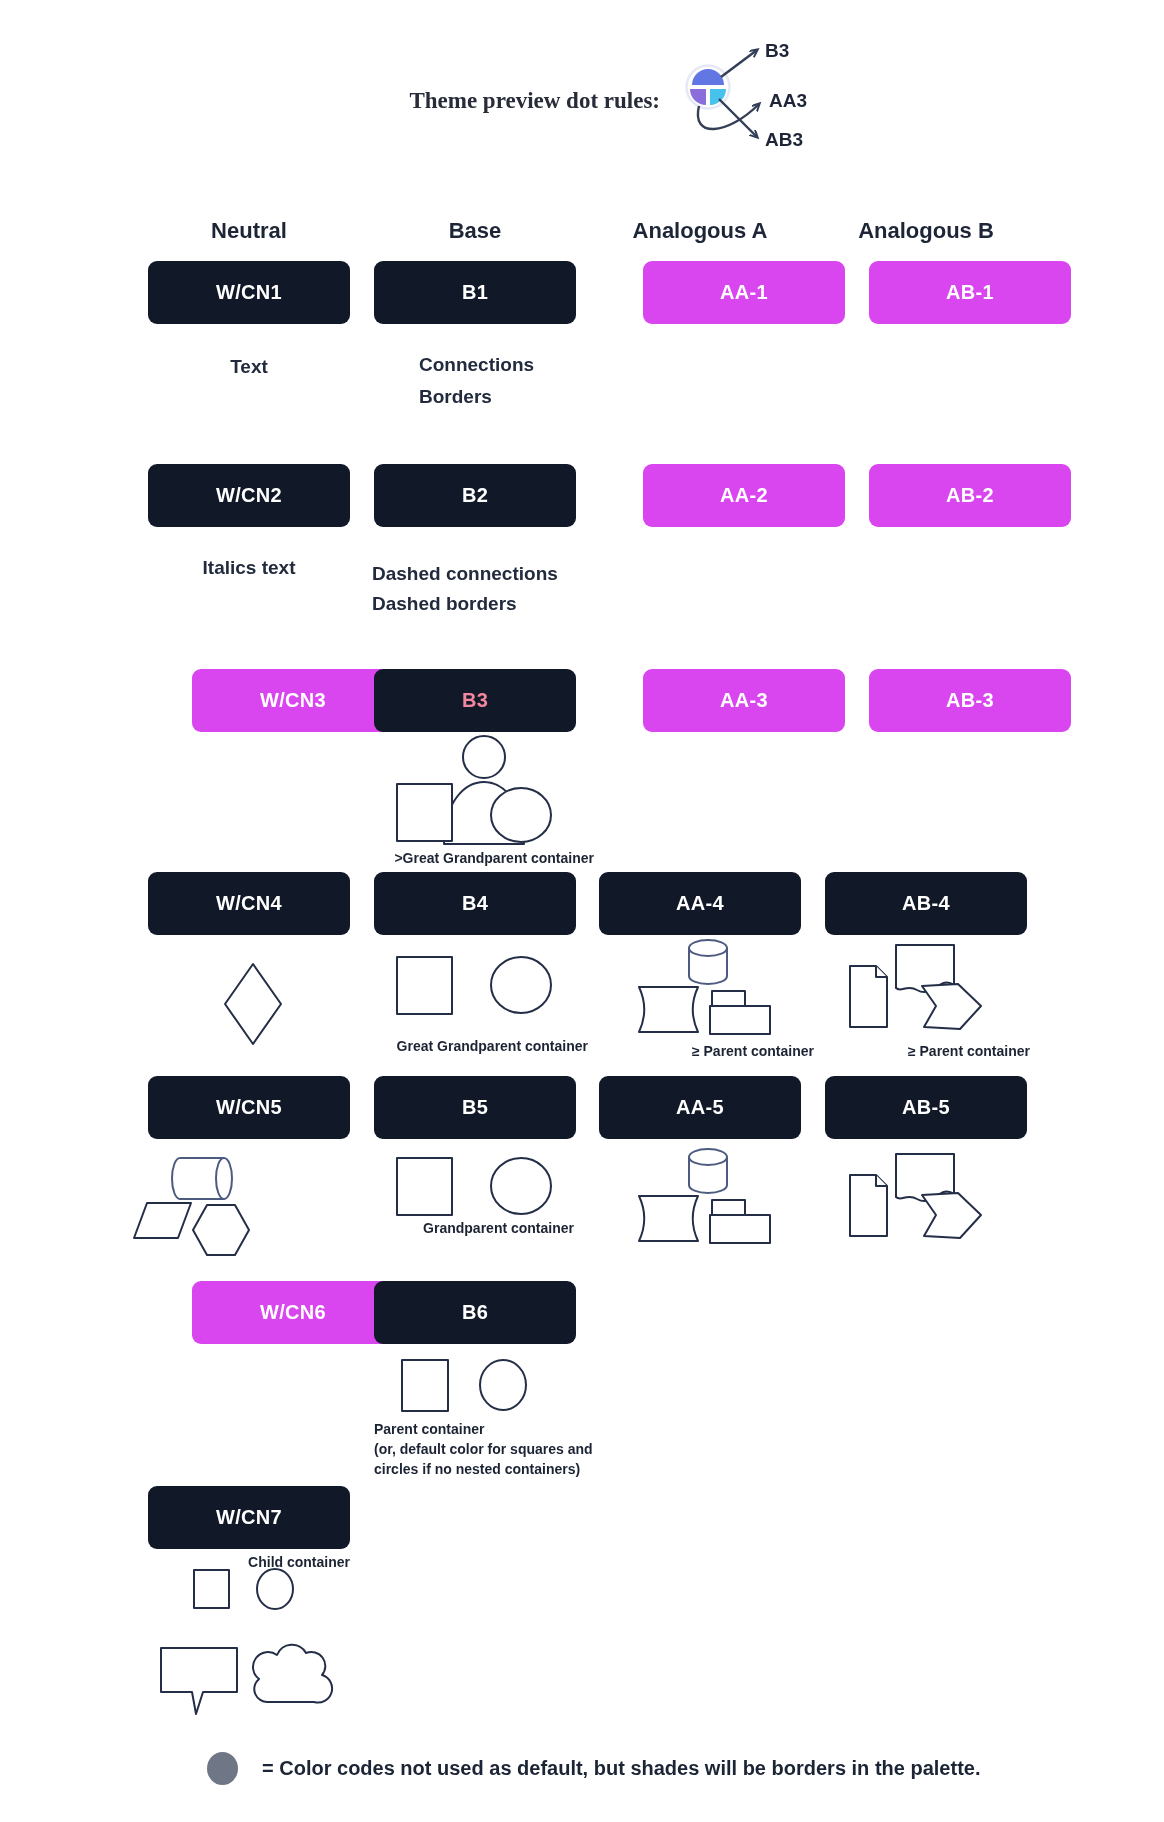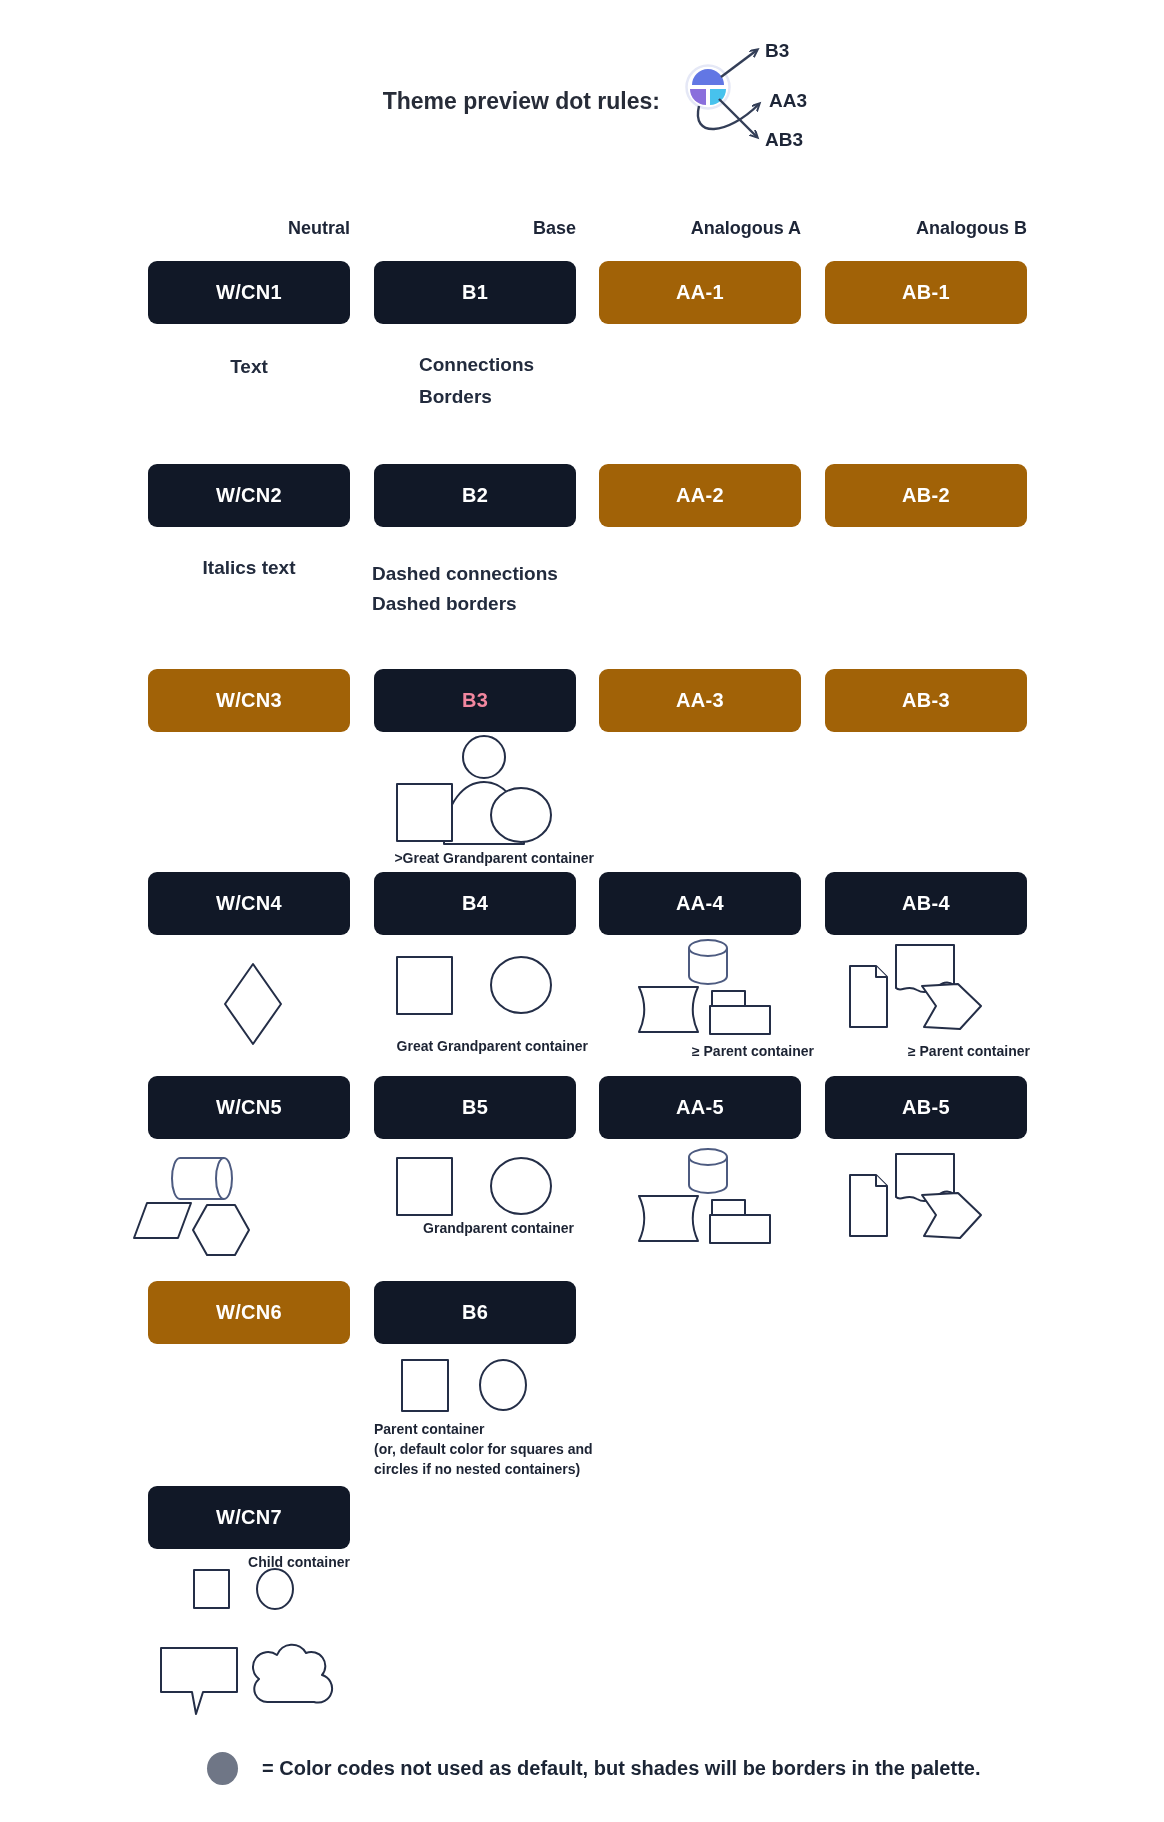--- a/index.html
+++ b/index.html
@@ -1,34 +1,34 @@
 <!DOCTYPE html>
 <html><head>
 <meta charset="utf-8">
 <style>
   html,body{margin:0;padding:0;background:#ffffff;}
   .page{position:relative;width:1164px;height:1822px;background:#ffffff;overflow:hidden;
         font-family:"Liberation Sans",sans-serif;color:#1d2537;}
 
   .title{position:absolute;left:330px;top:88px;width:330px;text-align:right;
-         font-size:23px;font-weight:600;color:#272c38;}
+         font-size:23px;font-weight:600;color:#272c38;font-family:Liberation Serif, serif;}
 
   .dotlabel{position:absolute;font-size:19px;font-weight:600;color:#1d2537;}
   .lbl-b3{left:765px;top:40px;}
   .lbl-aa3{left:769px;top:90px;}
   .lbl-ab3{left:765px;top:129px;}
 
-  .colhdr{position:absolute;top:218px;width:202px;text-align:right;
-          font-size:18px;font-weight:700;color:#1d2537;}
+  .colhdr{position:absolute;top:218px;width:202px;text-align:center;
+          font-size:22px;font-weight:700;color:#1d2537;}
 
   .sw{position:absolute;width:202px;height:63px;border-radius:9px;
       display:flex;align-items:center;justify-content:center;
       font-size:20px;font-weight:700;color:#ffffff;letter-spacing:.3px;text-align:center;}
   .dark{background:#111827;}
-  .gray{background:#a16207;}
+  .gray{background:#d946ef;margin-left:44px;}
   .pinktext{color:#f2879f;}
   .c1{left:148px}.c2{left:374px}.c3{left:599px}.c4{left:825px}
   .r1{top:261px}.r2{top:464px}.r3{top:669px}.r4{top:872px}
   .r5{top:1076px}.r6{top:1281px}.r7{top:1486px}
 
   .cap{position:absolute;font-weight:700;color:#222b3d;font-size:19px;line-height:32px;margin-top:8px;}
   .capcenter{width:202px;text-align:center;}
   .scap{position:absolute;font-weight:700;color:#1c2333;font-size:14px;line-height:20px;}
   .scapcenter{text-align:right;}
 

